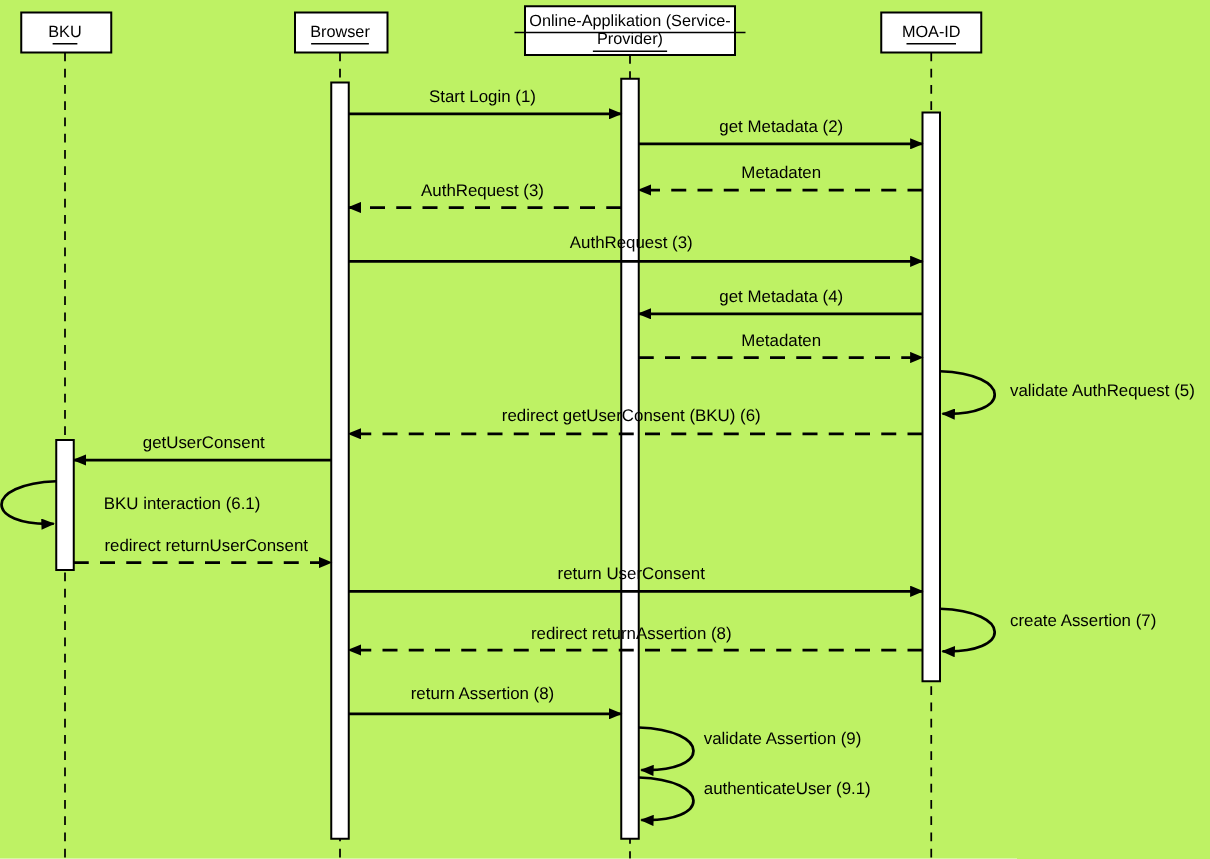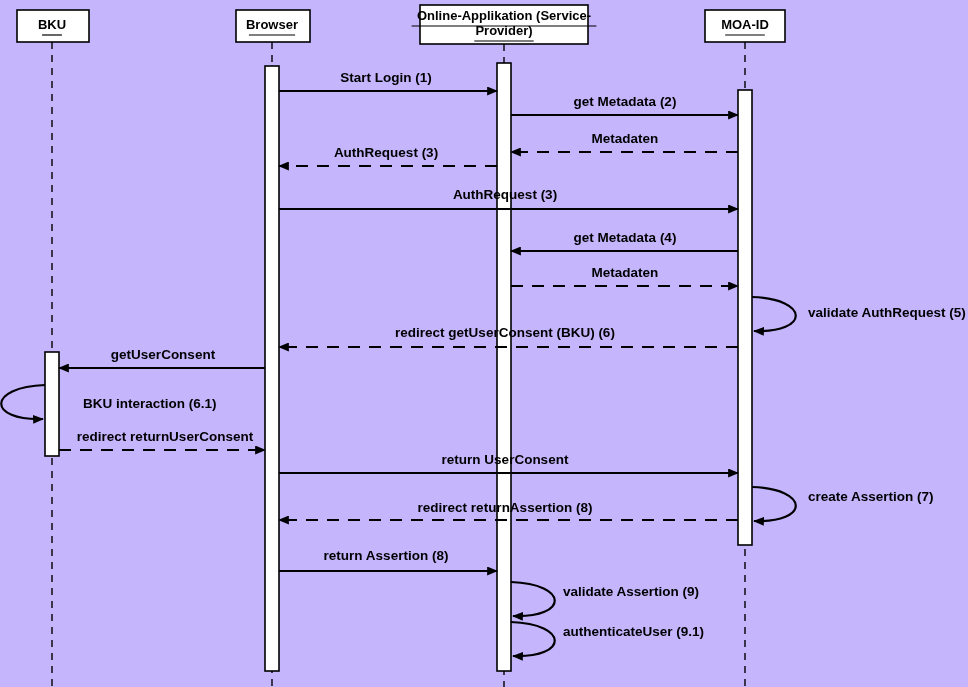--- a/index.html
+++ b/index.html
@@ -11,22 +11,21 @@
   body {
     font-family: "Liberation Sans", sans-serif;
     width: 968px;
     height: 687px;
     overflow: hidden;
   }
   #diagram-root {
     position: relative;
     width: 968px;
     height: 687px;
-    background: #c4b5fd;
-    font-weight: bold;
+    background: #bef264;
   }
   svg#seq-svg {
     position: absolute;
     top: 0;
     left: 0;
     width: 968px;
     height: 687px;
     display: block;
   }
   .lifeline-title {

